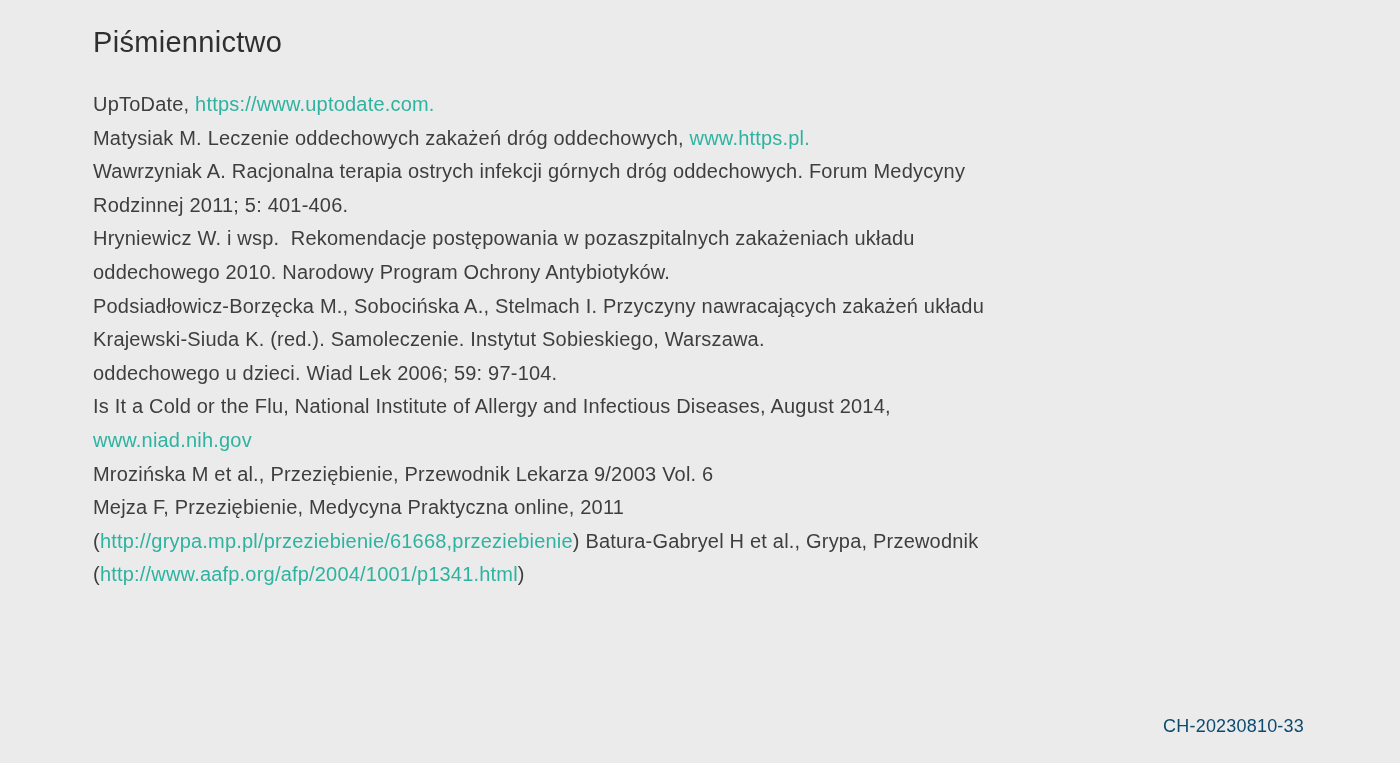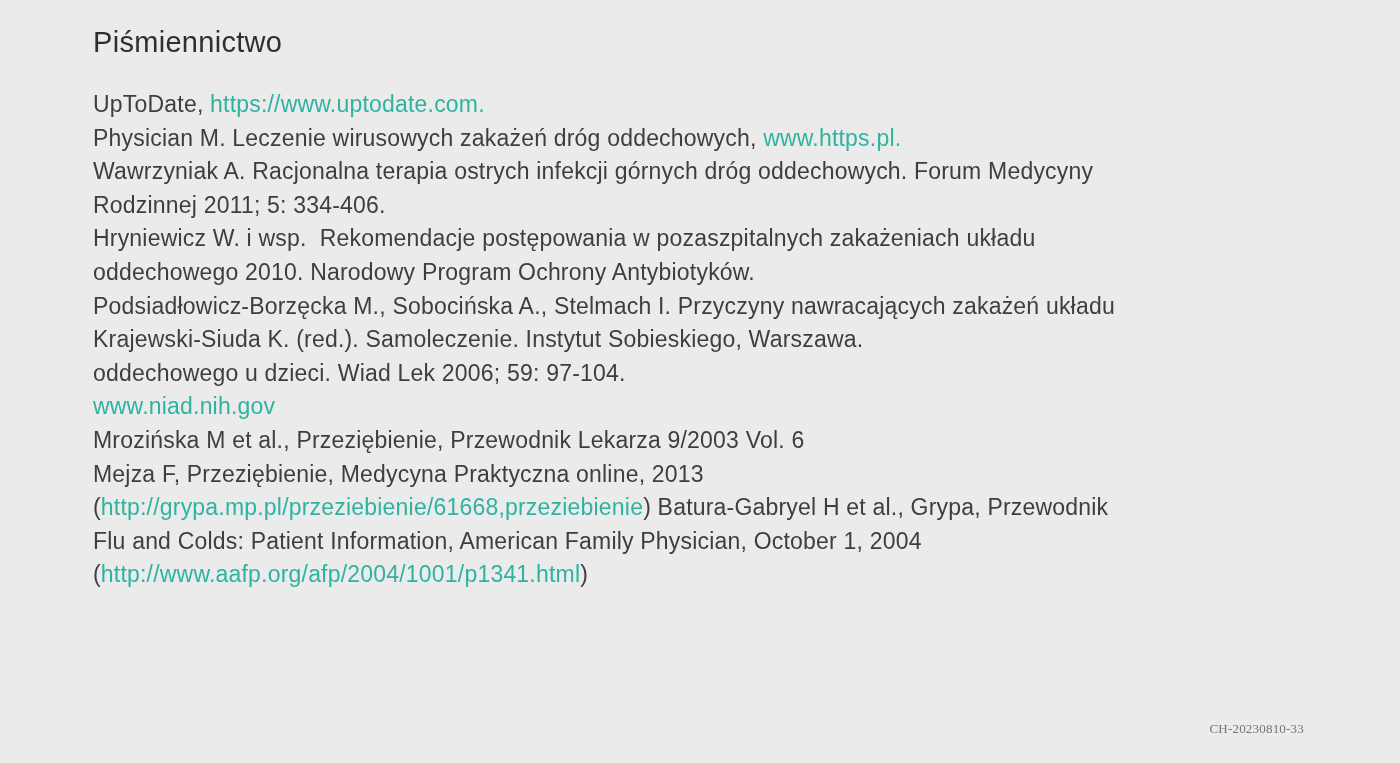--- a/index.html
+++ b/index.html
@@ -31,57 +31,56 @@
     color: #2f2f2f;
     white-space: pre;
   }
   .refs {
     position: absolute;
     left: 93px;
     top: 88px;
     width: 1240px;
   }
   .ref-line {
-    font-size: 23px;
+    font-size: 20px;
     line-height: 33.6px;
     letter-spacing: 0.2px;
     color: var(--text, #3e3e3e);
     white-space: pre;
   }
   .ref-line .link {
     color: var(--link, #2eb3a0);
     cursor: pointer;
   }
   .footer-code {
     position: absolute;
     right: 96px;
     bottom: 26px;
-    font-size: 13px;
+    font-size: 18px;
     letter-spacing: 0.2px;
-    color: #737373;
+    color: #0c4a6e;
     white-space: pre;
-    font-family: Liberation Serif, serif;
   }
 </style>
 </head>
 <body style="--bg: #ebebeb; --text: #3e3e3e; --link: #2eb3a0; background: rgb(235, 235, 235);">
 
 <div class="slide">
   <h1 class="title">Piśmiennictwo</h1>
   <div class="refs">
       <div class="ref-line"><span>UpToDate, </span><span class="link">https://www.uptodate.com.</span></div>
-      <div class="ref-line"><span>Physician M. Leczenie wirusowych zakażeń dróg oddechowych, </span><span class="link">www.https.pl.</span></div>
+      <div class="ref-line"><span>Matysiak M. Leczenie oddechowych zakażeń dróg oddechowych, </span><span class="link">www.https.pl.</span></div>
       <div class="ref-line"><span>Wawrzyniak A. Racjonalna terapia ostrych infekcji górnych dróg oddechowych. Forum Medycyny</span></div>
-      <div class="ref-line"><span>Rodzinnej 2011; 5: 334-406.</span></div>
+      <div class="ref-line"><span>Rodzinnej 2011; 5: 401-406.</span></div>
       <div class="ref-line"><span>Hryniewicz W. i wsp.  Rekomendacje postępowania w pozaszpitalnych zakażeniach układu</span></div>
       <div class="ref-line"><span>oddechowego 2010. Narodowy Program Ochrony Antybiotyków.</span></div>
       <div class="ref-line"><span>Podsiadłowicz-Borzęcka M., Sobocińska A., Stelmach I. Przyczyny nawracających zakażeń układu</span></div>
       <div class="ref-line"><span>Krajewski-Siuda K. (red.). Samoleczenie. Instytut Sobieskiego, Warszawa.</span></div>
       <div class="ref-line"><span>oddechowego u dzieci. Wiad Lek 2006; 59: 97-104.</span></div>
+      <div class="ref-line"><span>Is It a Cold or the Flu, National Institute of Allergy and Infectious Diseases, August 2014,</span></div>
       <div class="ref-line"><span class="link">www.niad.nih.gov</span></div>
       <div class="ref-line"><span>Mrozińska M et al., Przeziębienie, Przewodnik Lekarza 9/2003 Vol. 6</span></div>
-      <div class="ref-line"><span>Mejza F, Przeziębienie, Medycyna Praktyczna online, 2013</span></div>
+      <div class="ref-line"><span>Mejza F, Przeziębienie, Medycyna Praktyczna online, 2011</span></div>
       <div class="ref-line"><span>(</span><span class="link">http://grypa.mp.pl/przeziebienie/61668,przeziebienie</span><span>) Batura-Gabryel H et al., Grypa, Przewodnik</span></div>
-      <div class="ref-line"><span>Flu and Colds: Patient Information, American Family Physician, October 1, 2004</span></div>
       <div class="ref-line"><span>(</span><span class="link">http://www.aafp.org/afp/2004/1001/p1341.html</span><span>)</span></div>
     </div>
   <div class="footer-code">CH-20230810-33</div>
 </div>
 
 </body></html>

